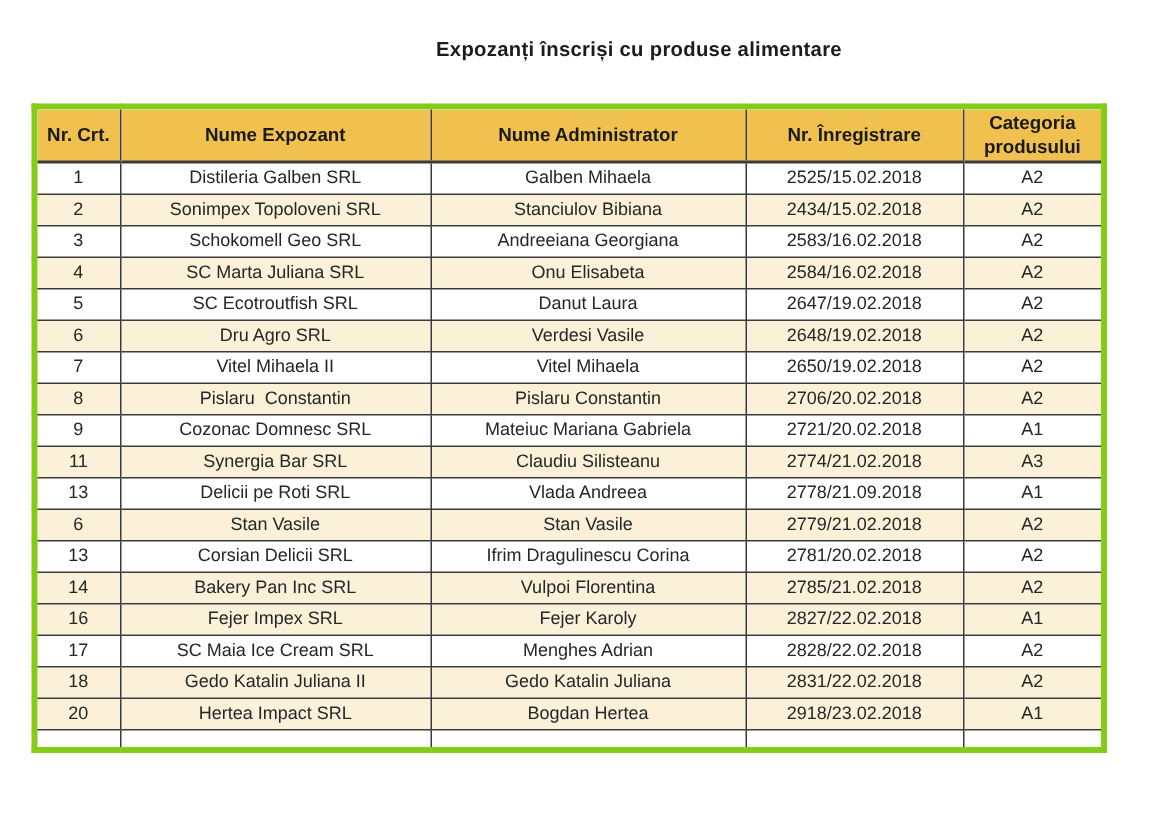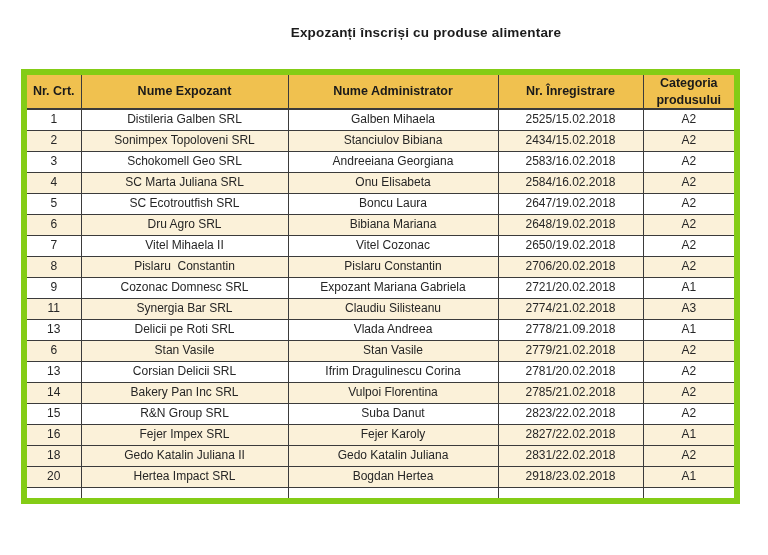--- a/index.html
+++ b/index.html
@@ -24,21 +24,21 @@
     letter-spacing: 0.2px;
     padding-left: 42px;
   }
   table.expo-table {
     position: absolute;
     left: 21px;
     top: 69px;
     width: 713px;
     border-collapse: collapse;
     table-layout: fixed;
-    border: 6px solid #84cc16;
+    border: 4px solid #84cc16;
   }
   .expo-table th, .expo-table td {
     border: 1px solid #3b3b3b;
     text-align: center;
     vertical-align: middle;
     padding: 0 4px;
     box-sizing: border-box;
     white-space: pre-wrap;
     overflow: hidden;
   }
@@ -109,49 +109,49 @@
         <tr class="stripe">
           <td>4</td>
           <td>SC Marta Juliana SRL</td>
           <td>Onu Elisabeta</td>
           <td>2584/16.02.2018</td>
           <td>A2</td>
         </tr>
         <tr>
           <td>5</td>
           <td>SC Ecotroutfish SRL</td>
-          <td>Boncu Laura</td>
+          <td>Danut Laura</td>
           <td>2647/19.02.2018</td>
           <td>A2</td>
         </tr>
         <tr class="stripe">
           <td>6</td>
           <td>Dru Agro SRL</td>
-          <td>Bibiana Mariana</td>
+          <td>Verdesi Vasile</td>
           <td>2648/19.02.2018</td>
           <td>A2</td>
         </tr>
         <tr>
           <td>7</td>
           <td>Vitel Mihaela II</td>
-          <td>Vitel Cozonac</td>
+          <td>Vitel Mihaela</td>
           <td>2650/19.02.2018</td>
           <td>A2</td>
         </tr>
         <tr class="stripe">
           <td>8</td>
           <td>Pislaru  Constantin</td>
           <td>Pislaru Constantin</td>
           <td>2706/20.02.2018</td>
           <td>A2</td>
         </tr>
         <tr>
           <td>9</td>
           <td>Cozonac Domnesc SRL</td>
-          <td>Expozant Mariana Gabriela</td>
+          <td>Mateiuc Mariana Gabriela</td>
           <td>2721/20.02.2018</td>
           <td>A1</td>
         </tr>
         <tr class="stripe">
           <td>11</td>
           <td>Synergia Bar SRL</td>
           <td>Claudiu Silisteanu</td>
           <td>2774/21.02.2018</td>
           <td>A3</td>
         </tr>
@@ -176,33 +176,33 @@
           <td>2781/20.02.2018</td>
           <td>A2</td>
         </tr>
         <tr class="stripe">
           <td>14</td>
           <td>Bakery Pan Inc SRL</td>
           <td>Vulpoi Florentina</td>
           <td>2785/21.02.2018</td>
           <td>A2</td>
         </tr>
-        <tr>
-          <td>15</td>
-          <td>R&amp;N Group SRL</td>
-          <td>Suba Danut</td>
-          <td>2823/22.02.2018</td>
-          <td>A2</td>
-        </tr>
         <tr class="stripe">
           <td>16</td>
           <td>Fejer Impex SRL</td>
           <td>Fejer Karoly</td>
           <td>2827/22.02.2018</td>
           <td>A1</td>
+        </tr>
+        <tr>
+          <td>17</td>
+          <td>SC Maia Ice Cream SRL</td>
+          <td>Menghes Adrian</td>
+          <td>2828/22.02.2018</td>
+          <td>A2</td>
         </tr>
         <tr class="stripe">
           <td>18</td>
           <td>Gedo Katalin Juliana II</td>
           <td>Gedo Katalin Juliana</td>
           <td>2831/22.02.2018</td>
           <td>A2</td>
         </tr>
         <tr class="stripe">
           <td>20</td>

